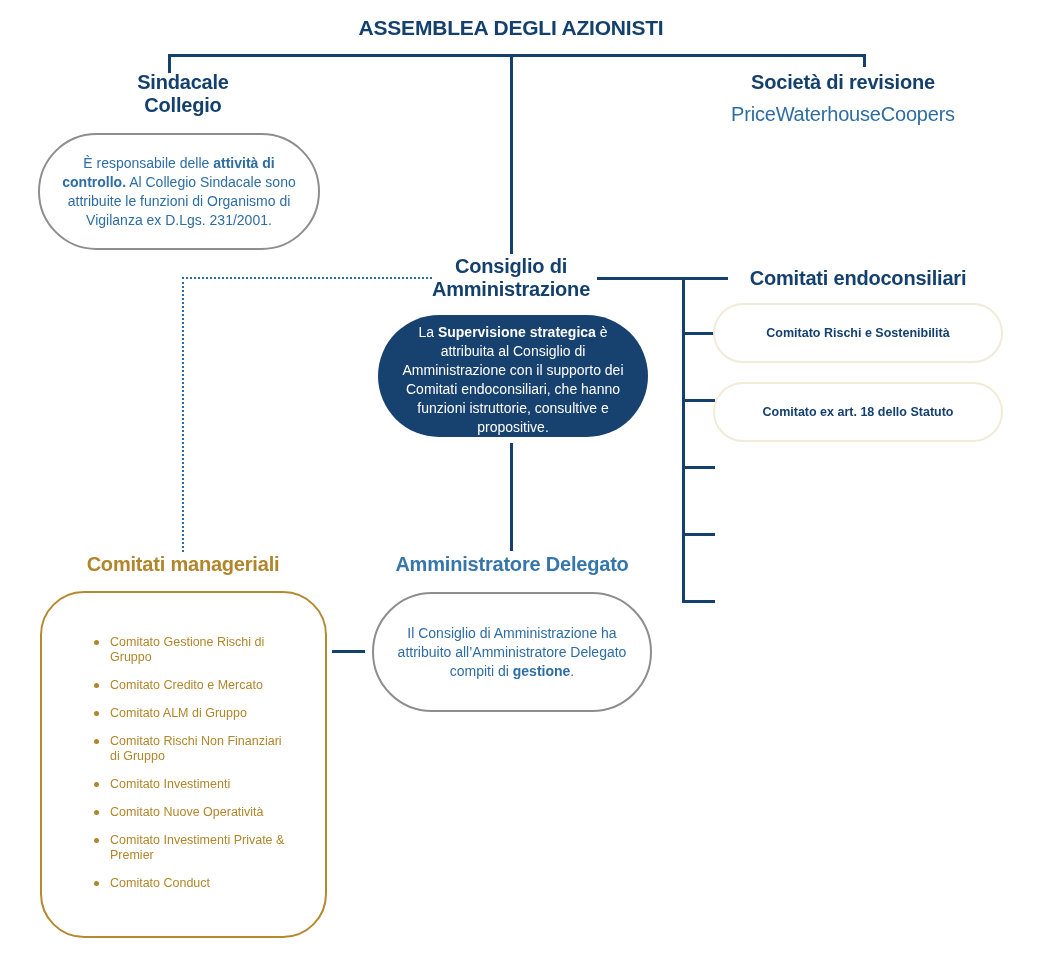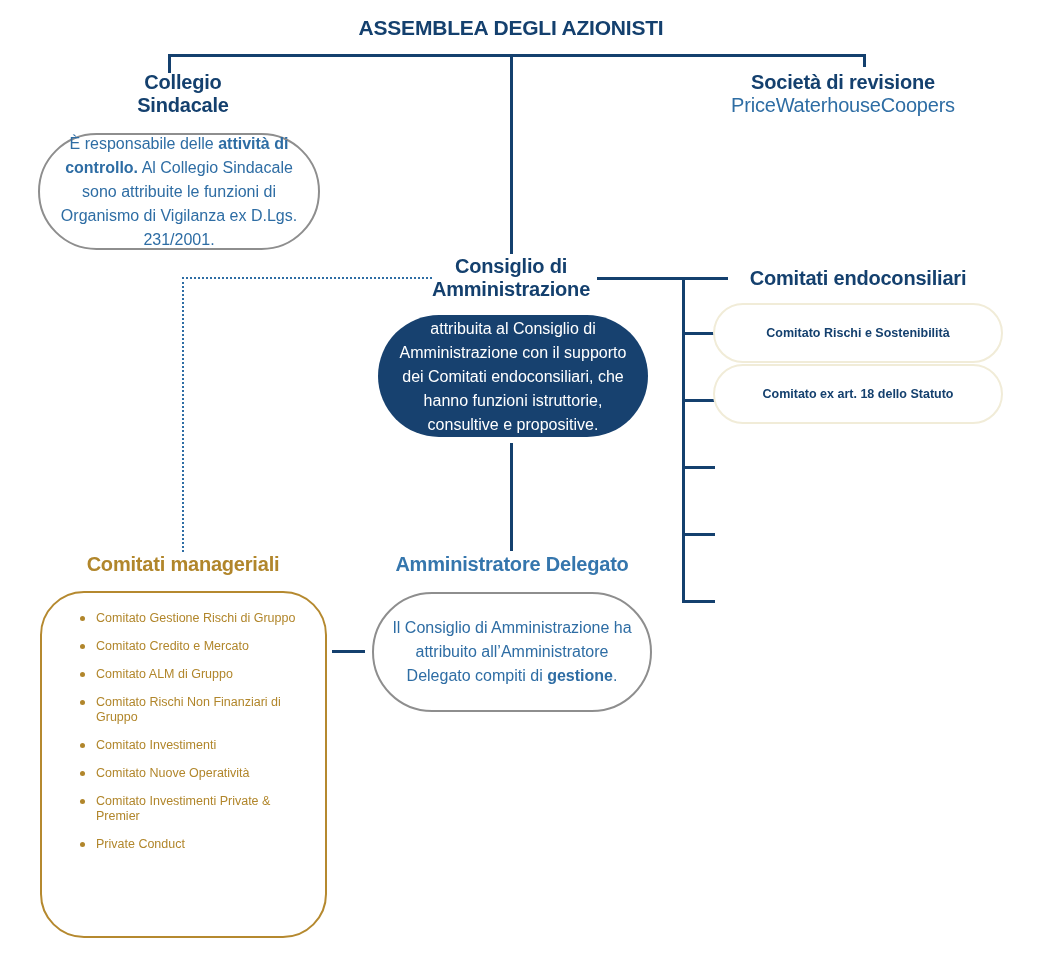--- a/index.html
+++ b/index.html
@@ -12,44 +12,44 @@
     font-family:"Liberation Sans", sans-serif; overflow:hidden;border-radius:19px;
   }
   .line{position:absolute; background:var(--navy);}
   .h{height:3px;} .v{width:3px;}
   .dotted-h{position:absolute; border-top:2px dotted var(--blue); height:0;}
   .dotted-v{position:absolute; border-left:2px dotted var(--blue); width:0;}
   .heading{
     position:absolute; text-align:center; font-weight:bold; font-size:20px;
     line-height:23px; color:var(--navy); letter-spacing:-0.2px;
   }
-  .heading .sub{font-weight:normal; color:var(--blue);}
+  .heading .sub{font-weight:normal; color:var(--blue);margin-top:9px;}
   .oval{
     position:absolute; box-sizing:border-box; border:2px solid var(--gray);
     border-radius:999px; display:flex; align-items:center; justify-content:center;
     text-align:center;
   }
-  .oval .txt{font-size:16px; line-height:24px; color:var(--blue); padding:0 14px;}
+  .oval .txt{font-size:14px; line-height:19px; color:var(--blue); padding:0 14px;}
   .navy-oval{background:var(--navy_fill); border:none;align-items:flex-end;}
   .navy-oval .txt{color:#ffffff; padding:0 12px;}
-  .endo-pills{position:absolute; left:713px; top:303px; display:flex; flex-direction:column; gap:1px;}
+  .endo-pills{position:absolute; left:713px; top:303px; display:flex; flex-direction:column; gap:19px;}
   .endo-pill{
     box-sizing:border-box; width:290px; height:60px; border:2px solid var(--cream);
     border-radius:30px; display:flex; align-items:center; justify-content:center;
     text-align:center; font-size:12.5px; font-weight:bold; color:var(--navy); padding:0 26px;
   }
   .endo-stubs{position:absolute; left:682px; top:332px; display:flex; flex-direction:column; gap:64px;}
   .endo-stubs .stub{width:33px; height:3px; background:var(--navy);}
   .gold-heading{color:var(--gold);}
   .ad-heading{color:var(--ad_blue);}
   .manage-box{
     position:absolute; left:40px; top:591px; width:287px; height:347px;
     box-sizing:border-box; border:2px solid var(--gold_border); border-radius:44px;
   }
-  .manage-box ul{list-style:none; margin:0; padding:18px 18px 0 38px;}
+  .manage-box ul{list-style:none; margin:14px; padding:28px 18px 0 38px;}
   .manage-box li{
     position:relative; padding-left:16px; margin-bottom:13px;
     font-size:12.5px; line-height:15px; color:var(--gold); max-width:218px;
   }
   .manage-box li::before{
     content:""; position:absolute; left:0; top:5px; width:5px; height:5px;
     border-radius:50%; background:var(--gold);
   }
   b{font-weight:bold;}
 </style>
@@ -72,22 +72,22 @@
     <div class="stub"></div>
     <div class="stub"></div>
     <div class="stub"></div>
   </div>
   <div class="line v" style="left:510px;top:443px;height:108px"></div>
   <div class="line h" style="left:332px;top:650px;width:33px"></div>
 
   <div class="heading" style="left:311px;top:16px;width:400px;font-size:21px">ASSEMBLEA DEGLI AZIONISTI</div>
 
   <div class="heading" style="left:83px;top:71px;width:200px">
+    <div>Sindacale</div>
     <div>Collegio</div>
-    <div>Sindacale</div>
   </div>
   <div class="oval" style="left:38px;top:133px;width:282px;height:117px">
     <div class="txt">
       <span>È responsabile delle </span><b>attività di controllo.</b><span> Al Collegio Sindacale sono attribuite le funzioni di Organismo di Vigilanza ex D.Lgs. 231/2001.</span>
     </div>
   </div>
 
   <div class="heading" style="left:693px;top:71px;width:300px">
     <div>Società di revisione</div>
     <div class="sub">PriceWaterhouseCoopers</div>
@@ -137,17 +137,17 @@
 
         <li><span>Comitato Rischi Non Finanziari di Gruppo</span></li>
 
         <li><span>Comitato Investimenti</span></li>
 
         <li><span>Comitato Nuove Operatività</span></li>
 
 
         <li><span>Comitato Investimenti Private &amp; Premier</span></li>
 
-        <li><span>Private Conduct</span></li>
+        <li><span>Comitato Conduct</span></li>
       </ul>
   </div>
 
 </div>
 
 </body></html>

